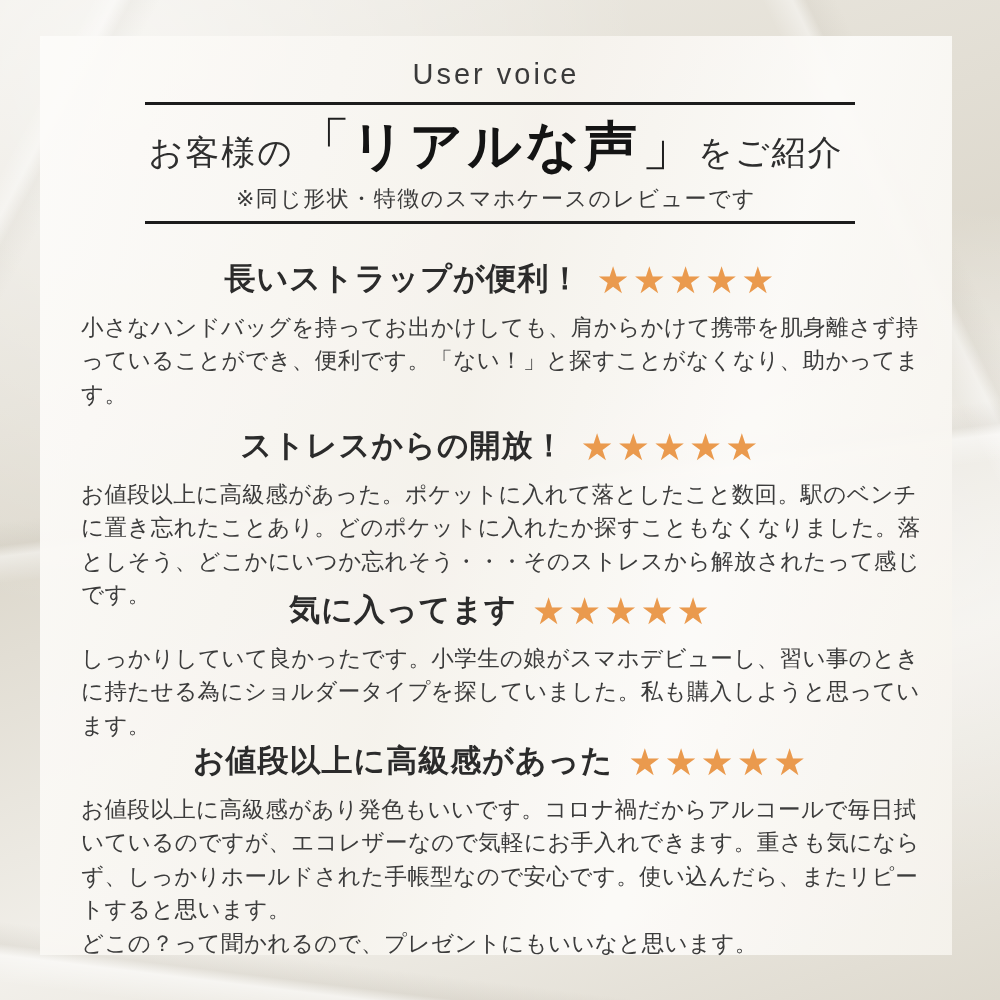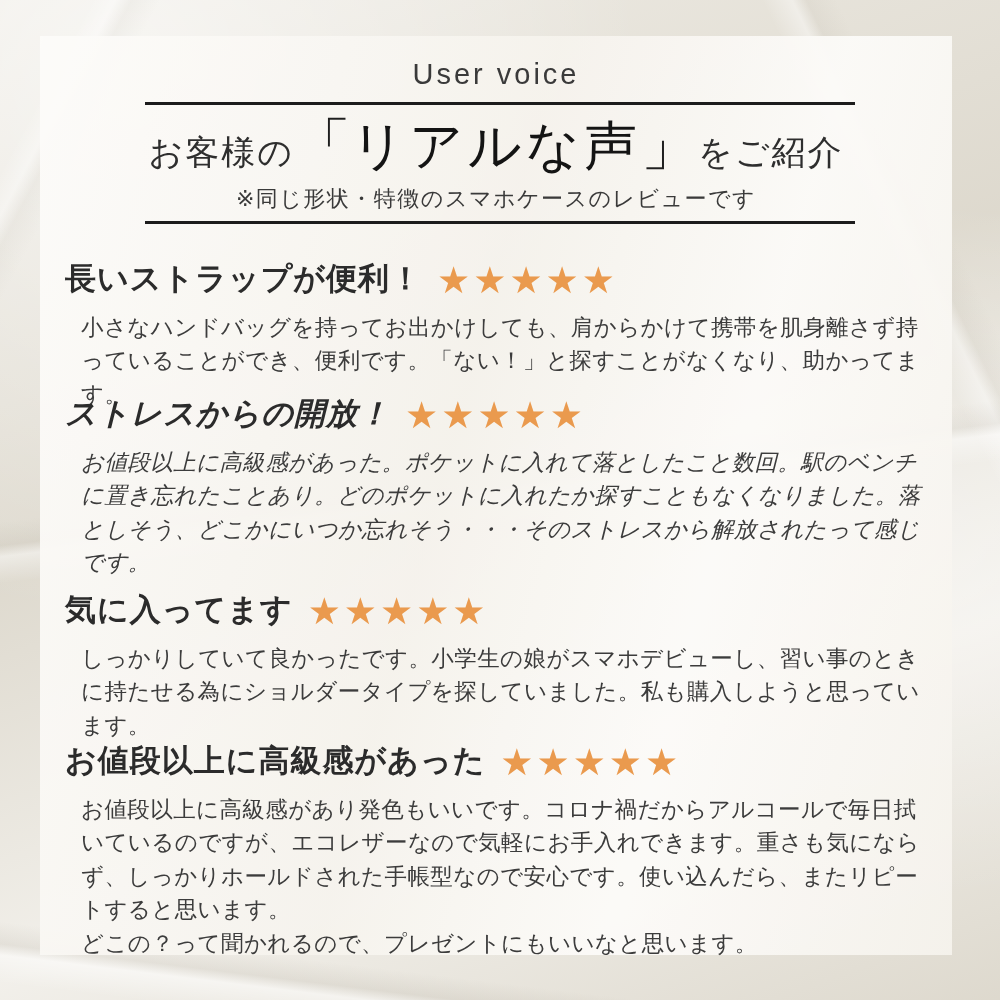--- a/index.html
+++ b/index.html
@@ -44,35 +44,35 @@
   }
   .divider-top    { top: 66px; }
   .divider-bottom { top: 185px; }
   .heading {
     position: absolute; top: 76px; left: 0; width: 100%; margin: 0;
     display: flex; justify-content: center; align-items: baseline;
     color: #222; font-weight: normal; line-height: 64px; white-space: nowrap;
   }
   .h-side    { font-size: 34px; font-weight: 500; letter-spacing: 2px; color: #2e2e2e; }
   .h-bracket { font-size: 57px; font-weight: 300; color: #1f1f1f; }
-  .h-em      { font-size: 53px; font-weight: 400; letter-spacing: 4px; color: #141414; }
+  .h-em      { font-size: 53px; font-weight: 700; letter-spacing: 4px; color: #141414; }
   .note {
     position: absolute; top: 148px; left: 0; width: 100%;
     text-align: center; font-size: 22px; letter-spacing: 1.5px; color: #3a3a3a;
   }
   
   .review { position: absolute; left: 25px; width: 872px; }
   .r1 { top: 222px; }
-  .r2 { top: 357px; font-style: italic; }
+  .r2 { top: 389px; }
   .r3 { top: 553px; }
   .r4 { top: 704px; }
   .rtitle {
     display: flex; align-items: center; gap: 15px;
     margin: 0; font-size: 31px; font-weight: 700;
-    letter-spacing: 1px; color: #2b2b2b; line-height: 42px;
+    letter-spacing: 1px; color: #2b2b2b; line-height: 42px; justify-content: center;
   }
   .stars {
     font-size: 37px; line-height: 1; letter-spacing: 3px;
     color: #ea9a4e; margin-top: 3px;
   }
   .rbody {
     margin: 11px 0 0 16px;
     font-size: 22.5px; line-height: 33.4px; letter-spacing: 0.4px;
     color: #3c3c3c; white-space: pre-line;
   }

